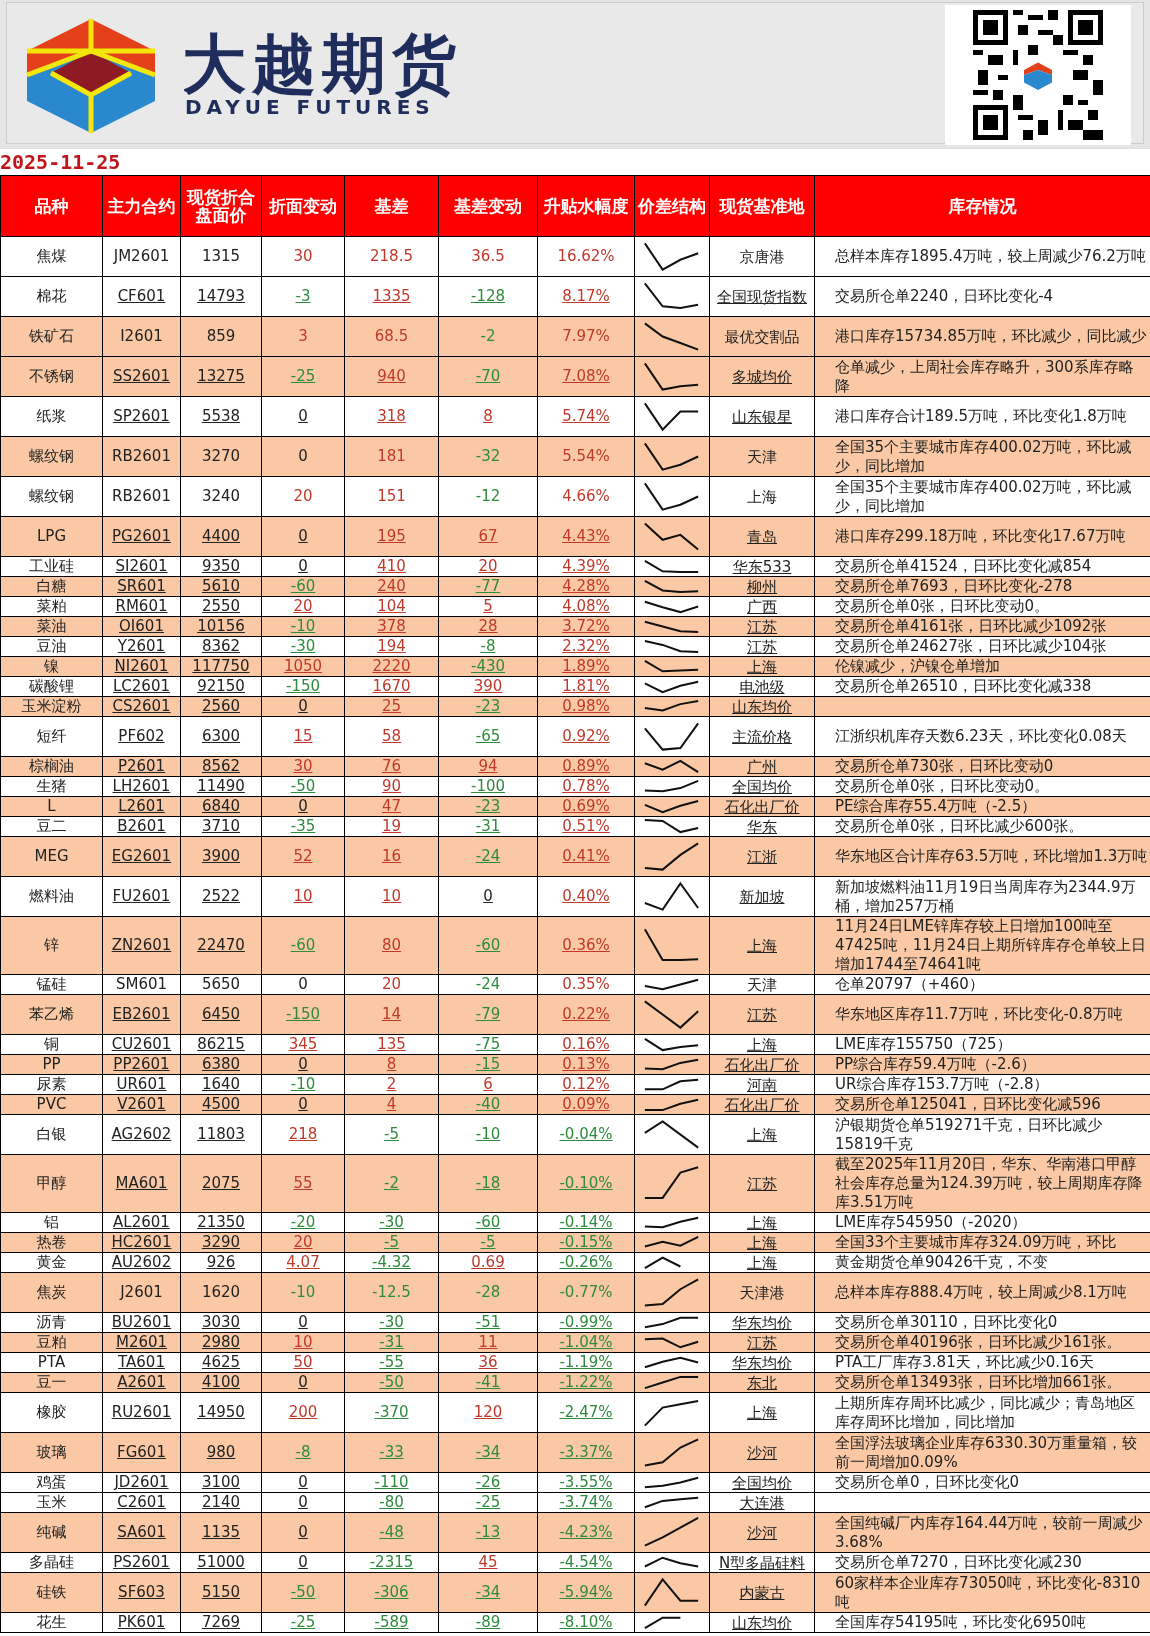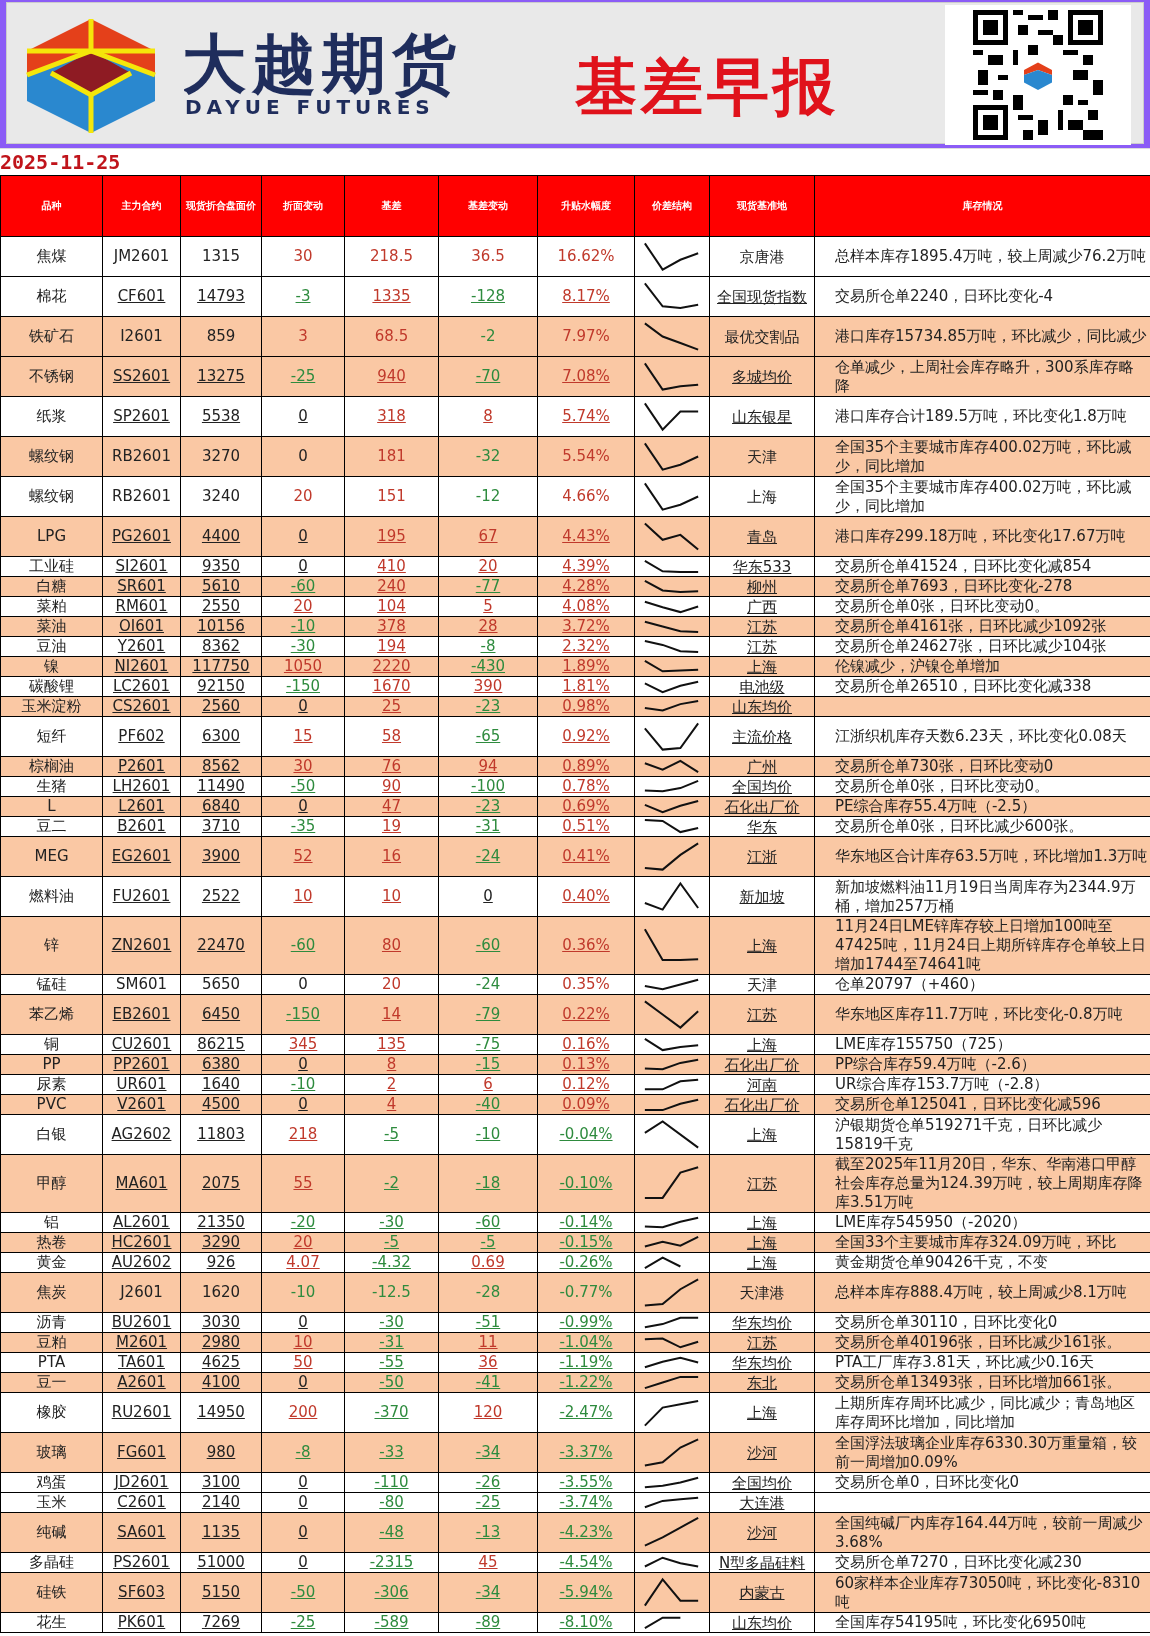--- a/index.html
+++ b/index.html
@@ -1,27 +1,27 @@
 <!DOCTYPE html>
 <html><head>
 <meta charset="utf-8">
 <style>
 *{box-sizing:border-box;margin:0;padding:0}
 body{width:1150px;height:1636px;background:#fff;font-family:"DejaVu Sans","Liberation Sans",sans-serif;overflow:hidden;position:relative}
-.banner{position:absolute;left:0;top:0;width:1150px;height:148px;background:#8b5cf6}
+.banner{position:absolute;left:0;top:0;width:1150px;height:148px;background:#e5e5e5}
 .banner-inner{position:absolute;left:6px;top:2px;width:1138px;height:142px;background:#e9e9e9;border:1px solid #ccc}
 .logo{position:absolute;left:14px;top:12px;width:140px;height:120px}
 .brand-cn{position:absolute;left:175px;top:18px;font-size:64px;font-weight:bold;color:#1f2d5c;letter-spacing:6px;font-family:"DejaVu Sans",sans-serif}
 .brand-en{position:absolute;left:178px;top:92px;font-size:20px;color:#1f2d5c;letter-spacing:5px;font-family:"DejaVu Sans",sans-serif;font-weight:bold}
 .report-title{position:absolute;left:568px;top:42px;font-size:62px;color:#e0121b;font-weight:bold;letter-spacing:4px;font-family:"DejaVu Sans",sans-serif}
 .qr{position:absolute;left:938px;top:2px;width:186px;height:140px;background:#fff;display:flex;align-items:center;justify-content:center}
 .date-row{position:absolute;left:0;top:148px;width:1150px;height:27px;color:#c0141b;font-weight:bold;font-size:20px;line-height:27px;font-family:"DejaVu Sans Mono",monospace;border-top:1px solid #ddd}
 table{position:absolute;left:0;top:175px;border-collapse:collapse;table-layout:fixed;width:1150px}
 th,td{border:1px solid #000;text-align:center;vertical-align:middle;overflow:hidden}
-th{background:#ff0000;color:#fff;font-weight:bold;font-size:10px;line-height:18px;height:61px;padding:0 2px}
+th{background:#ff0000;color:#fff;font-weight:bold;font-size:17px;line-height:18px;height:61px;padding:0 2px}
 td{font-size:15px;line-height:19px;padding:0 2px;color:#222;white-space:nowrap}
 tr.peach td{background:#fac8a4}
 tr.white td{background:#fff}
 tr.h2 td{height:40px}
 tr.h1 td{height:20px}
 tr.h3 td{height:44px}
 td.inv{text-align:left;white-space:normal;font-size:15px;line-height:19px;padding-left:20px}
 td.base{white-space:normal;line-height:18px}
 .red{color:#c0392b}
 .green{color:#2e8b3e}
@@ -39,21 +39,20 @@
       <polygon points="6,60 70,36 134,60 134,86 70,118 6,86" fill="#2a88cf"></polygon>
       <polygon points="70,36 110,58 70,80 30,58" fill="#8e1b23"></polygon>
       <polyline points="70,4 70,36" stroke="#f5e60a" stroke-width="5" fill="none"></polyline>
       <polyline points="6,36 134,36" stroke="#f5e60a" stroke-width="5" fill="none"></polyline>
       <polyline points="6,60 70,36 134,60" stroke="#f5e60a" stroke-width="5" fill="none"></polyline>
       <polyline points="30,58 70,80 110,58" stroke="#f5e60a" stroke-width="5" fill="none"></polyline>
       <polyline points="70,80 70,118" stroke="#f5e60a" stroke-width="5" fill="none"></polyline>
     </svg>
     <div class="brand-cn">大越期货</div>
     <div class="brand-en">DAYUE FUTURES</div>
-    <div class="report-title">基差早报</div>
     <div class="qr">
       <svg width="130" height="130" viewBox="0 0 26 26">
         <rect width="26" height="26" fill="#fff"></rect>
         <g fill="#000">
           <rect x="0" y="0" width="7" height="7"></rect>
             <rect x="1" y="1" width="5" height="5" fill="#fff"></rect>
             <rect x="2" y="2" width="3" height="3"></rect>
           <rect x="19" y="0" width="7" height="7"></rect>
             <rect x="20" y="1" width="5" height="5" fill="#fff"></rect>
             <rect x="21" y="2" width="3" height="3"></rect>

